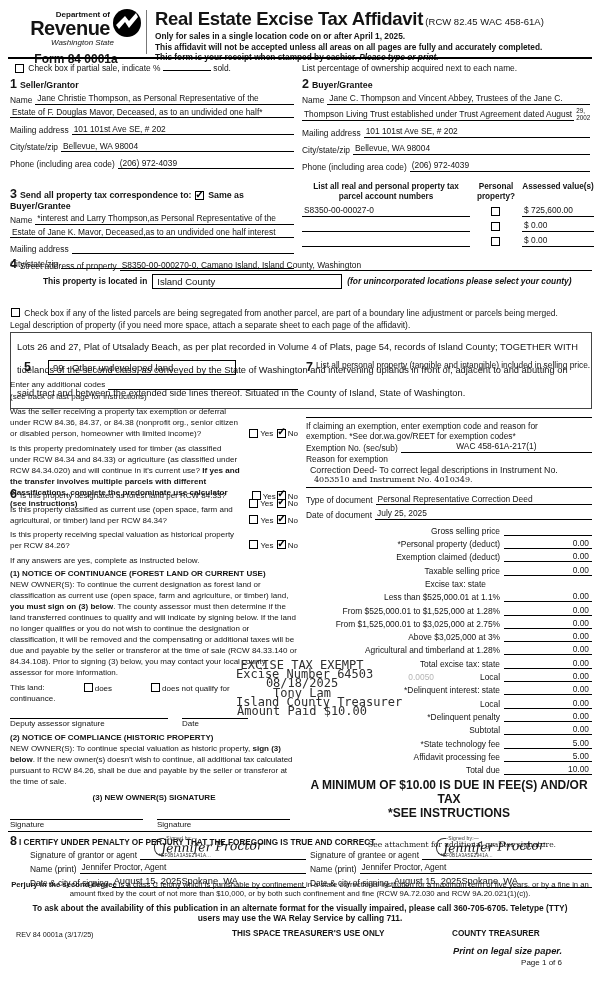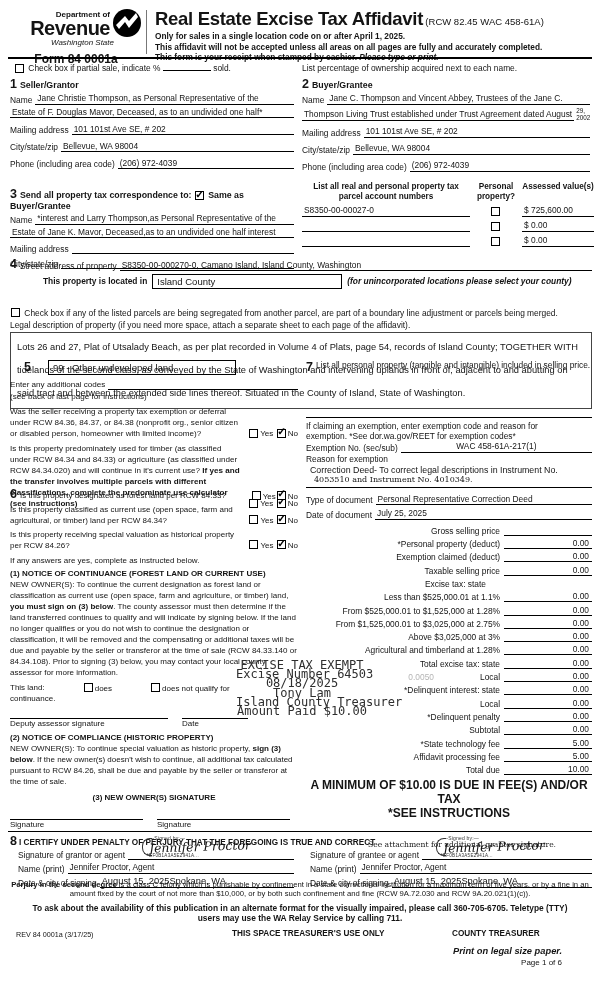--- a/index.html
+++ b/index.html
@@ -482,21 +482,21 @@
 
       <div class="stamp-line">Amount Paid $10.00</div>
     </div>
 
   <div class="hline" style="left:8px; right:8px; top:831px;"></div>
   <div class="abs certify-head" style="left:10px; top:834px;">
     <span class="big8">8</span><span>I CERTIFY UNDER PENALTY OF PERJURY THAT THE FOREGOING IS TRUE AND CORRECT</span>
   </div>
   <div class="abs attach-note" style="left:368px; top:840px;">See attachment for additional grantor signature.</div>
 
-  <div class="abs sec8col" style="left:10px; top:846px; width:284px;">
+  <div class="abs sec8col" style="left:22px; top:846px; width:284px;">
     <div class="fl" style="margin-top:0;">
       <span class="lbl">Signature of grantor or agent</span>
       <span class="val sigval"><span class="ds">
             <span class="ds-top">Signed by:</span>
             <span class="ds-name">Jennifer Proctor</span>
             <span class="ds-id">EF0B1A3A5E2941A...</span>
           </span></span>
     </div>
     <div class="fl">
       <span class="lbl">Name (print)</span>

